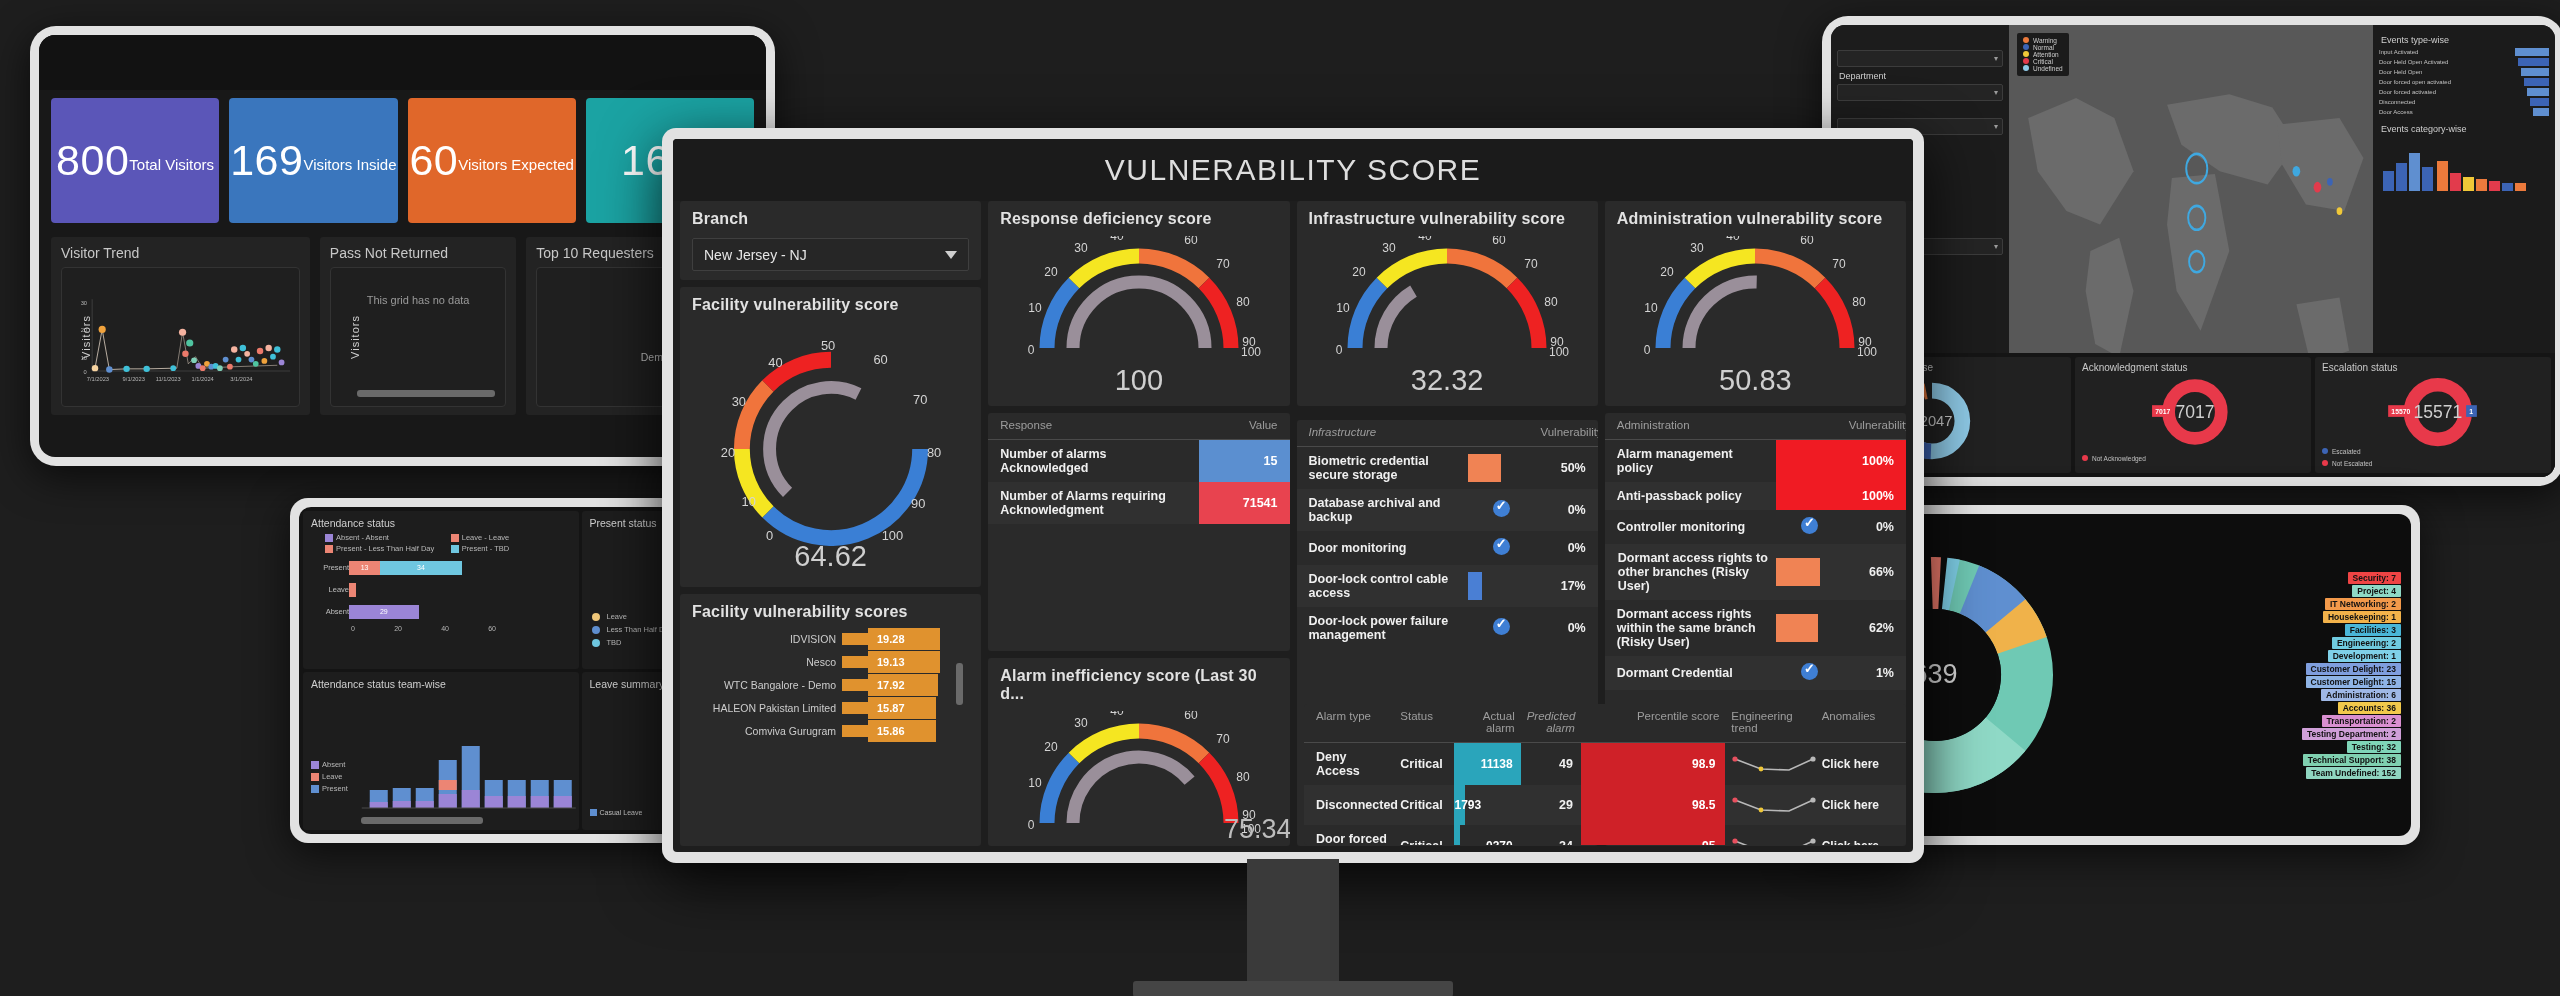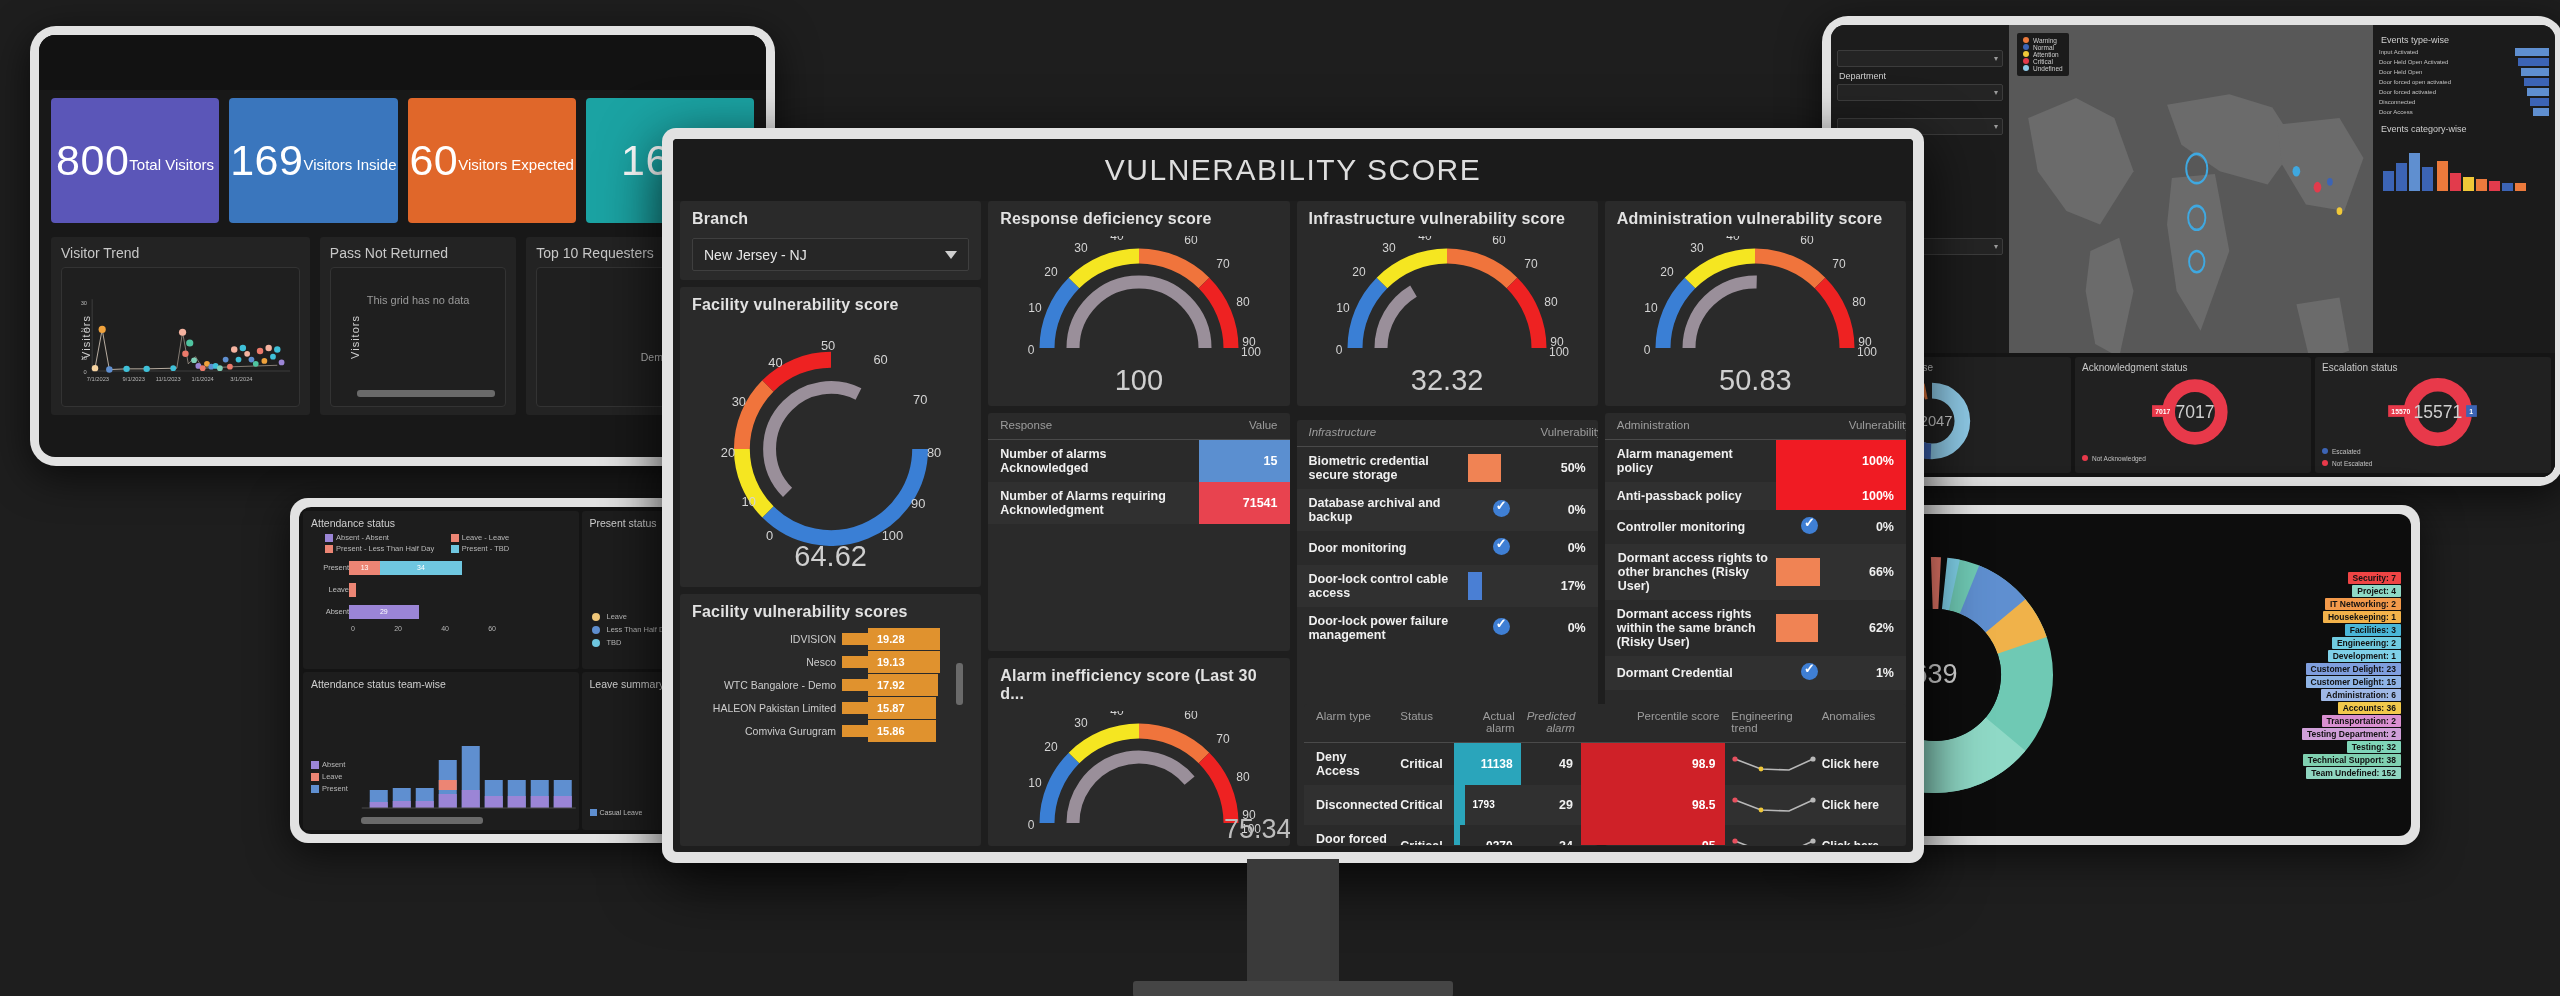--- a/index.html
+++ b/index.html
@@ -851,21 +851,21 @@
                       <circle cx="82" cy="6" r="2.6" fill="#b8b8b8"></circle>
                     </svg>
                   </td>
                   <td><span class="clickhere">Click here</span></td>
                 </tr>
                 <tr class="alt">
                   <td style="padding-left:12px;">Disconnected</td>
                   <td>Critical</td>
                   <td style="padding:0;position:relative;">
                     <div style="position:absolute;left:0;top:0;bottom:0;width:16%;background:#2aa5bb;"></div>
-                    <div style="position:relative;text-align:center;padding-right:8px;font-size:10px;color:#fff;line-height:40px;">1793</div>
+                    <div style="position:relative;text-align:left;padding-right:8px;font-size:12px;color:#fff;line-height:40px;">1793</div>
                   </td>
                   <td style="text-align:right;padding-right:8px;">29</td>
                   <td style="padding:0;position:relative;background:#cf2128;">
                     <div style="text-align:right;padding-right:10px;font-size:12px;color:#fff;line-height:40px;">98.5</div>
                   </td>
                   <td>
                     <svg class="spark" width="86" height="22">
                       <polyline points="4,6 30,16 58,17 82,6" fill="none" stroke="#b8b8b8" stroke-width="1.6"></polyline>
                       <circle cx="4" cy="6" r="2.6" fill="#e8505f"></circle>
                       <circle cx="30" cy="16" r="2.4" fill="#f0c838"></circle>

